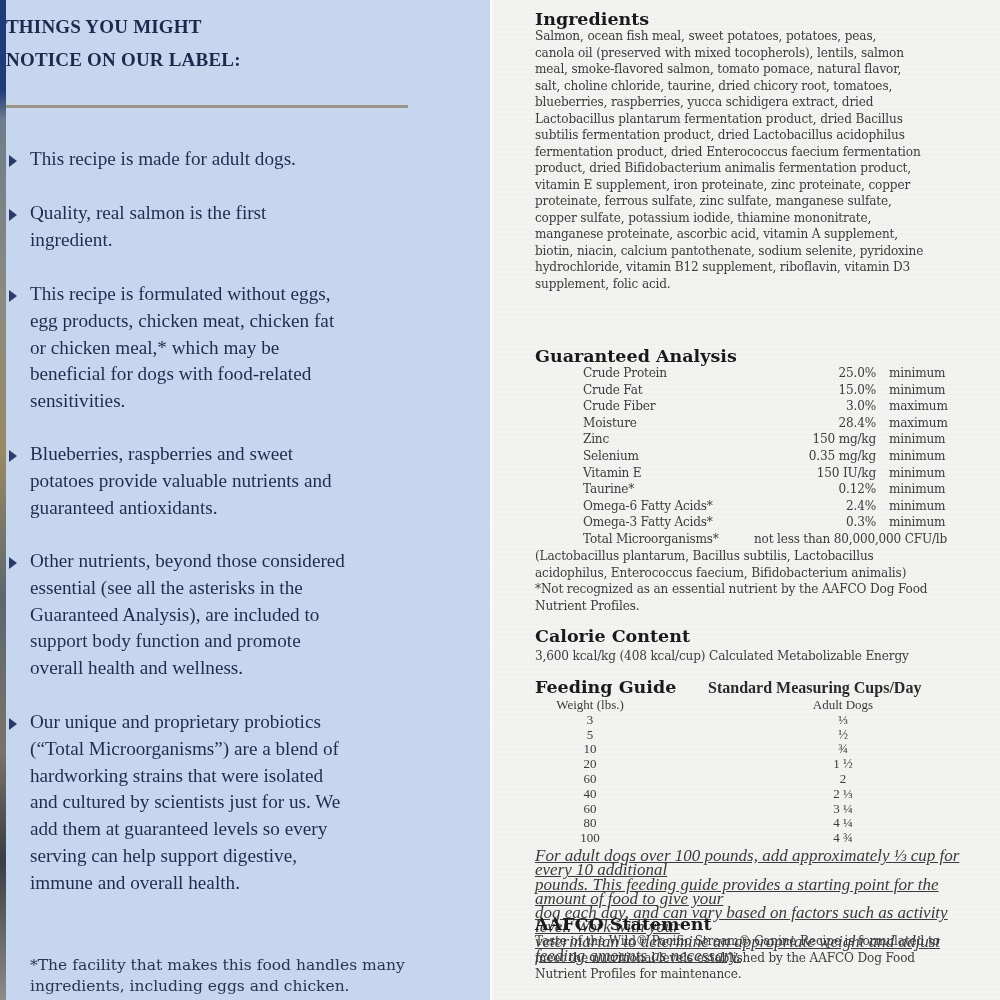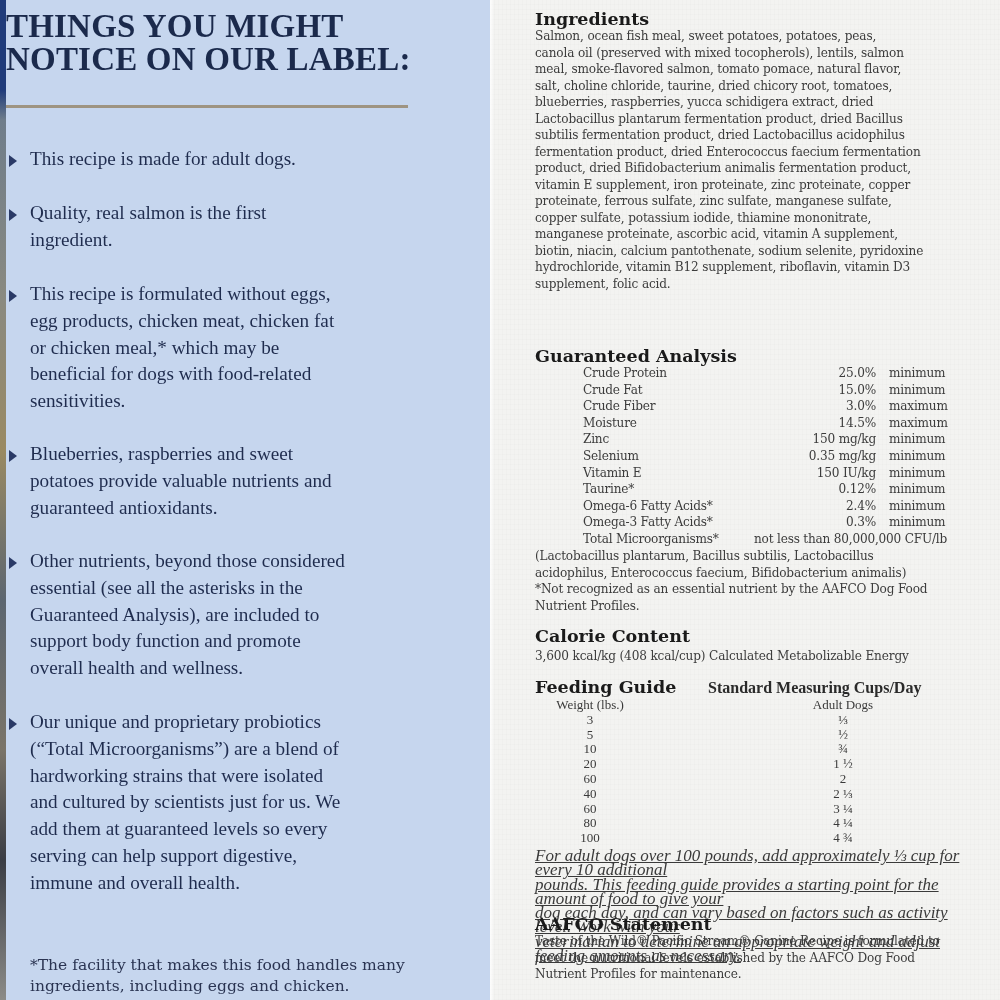--- a/index.html
+++ b/index.html
@@ -25,21 +25,21 @@
     }
     .right-shadow {
       position: absolute; left: 490px; top: 0; width: 4px; height: 1000px;
       background: linear-gradient(90deg, rgba(255,255,255,0.9), rgba(255,255,255,0));
     }
 
     
     .panel-title {
       position: absolute; left: 0; top: 10px; width: 470px;
       font-family: "Liberation Serif", serif; font-weight: bold;
-      font-size: 33px; line-height: 33px; color: #1b2a4c; letter-spacing: 0.2px;
+      font-size: 19px; line-height: 33px; color: #1b2a4c; letter-spacing: 0.2px;
     }
     .title-rule {
       position: absolute; left: 0; top: 105px; width: 402px; height: 3px; background: #9e9482;
     }
     .bullets { position: absolute; left: 0; top: 144px; width: 480px; }
     .bullet {
       position: absolute; left: 0; width: 480px;
       font-family: "DejaVu Serif", serif; font-size: 19.2px; line-height: 26.8px; color: #1f2c4e;
     }
     .bullet .tri {
@@ -180,21 +180,21 @@
         <span class="ga-value">15.0%</span>
         <span class="ga-qual">minimum</span>
       </div>
     <div class="ga-row">
         <span class="ga-name">Crude Fiber</span>
         <span class="ga-value">3.0%</span>
         <span class="ga-qual">maximum</span>
       </div>
     <div class="ga-row">
         <span class="ga-name">Moisture</span>
-        <span class="ga-value">14.5%</span>
+        <span class="ga-value">28.4%</span>
         <span class="ga-qual">maximum</span>
       </div>
     <div class="ga-row">
         <span class="ga-name">Zinc</span>
         <span class="ga-value">150 mg/kg</span>
         <span class="ga-qual">minimum</span>
       </div>
     <div class="ga-row">
         <span class="ga-name">Selenium</span>
         <span class="ga-value">0.35 mg/kg</span>

